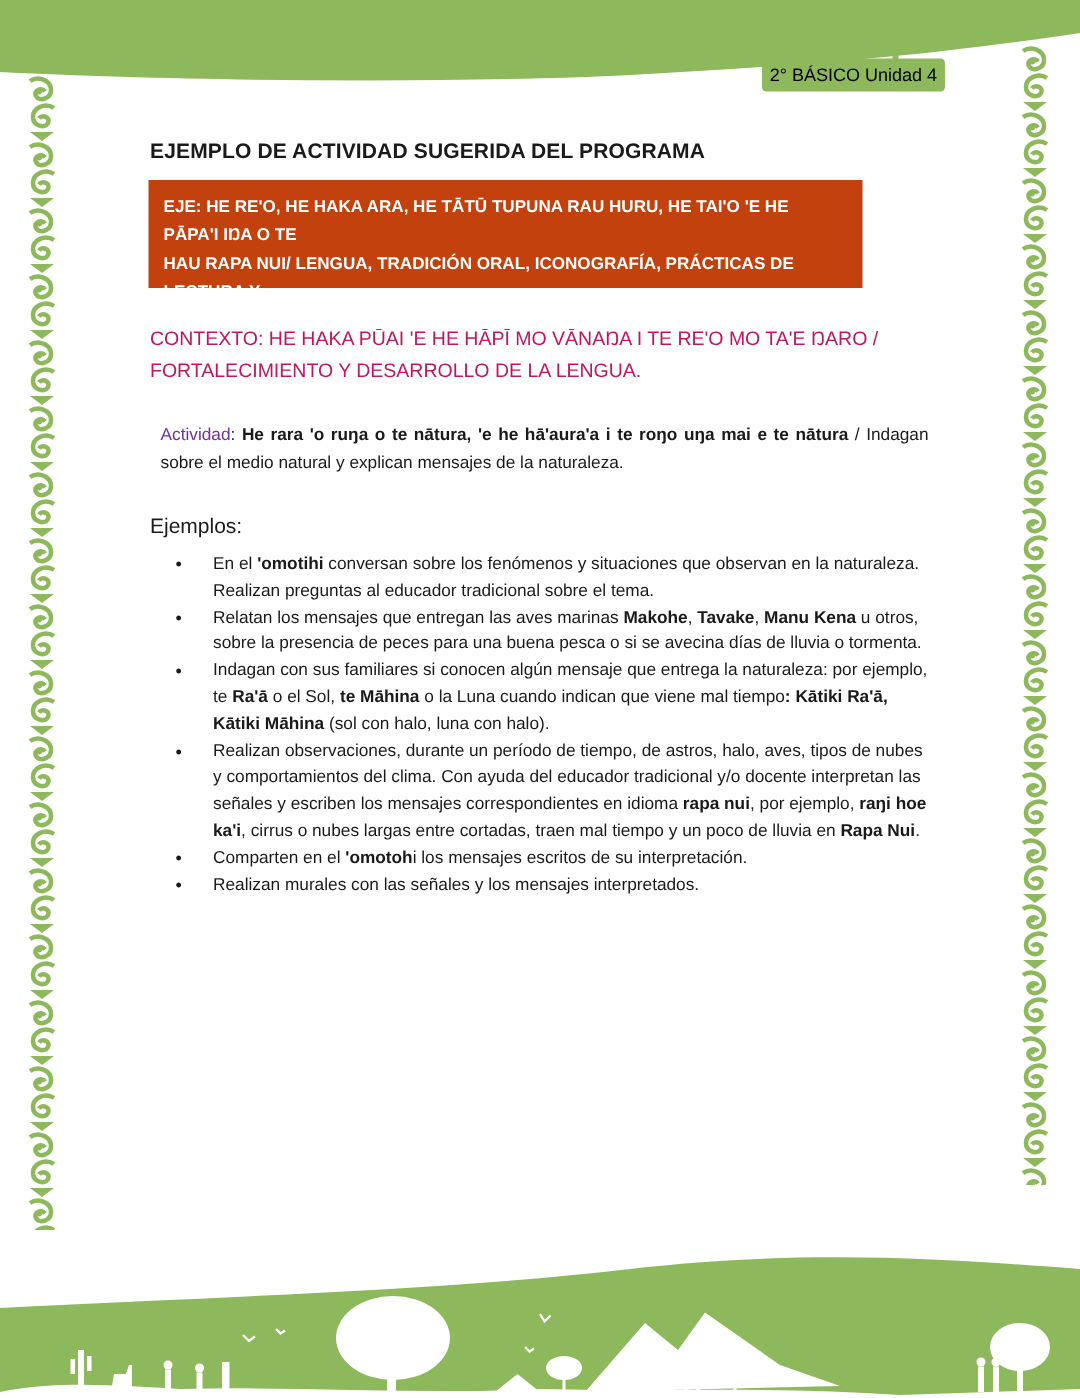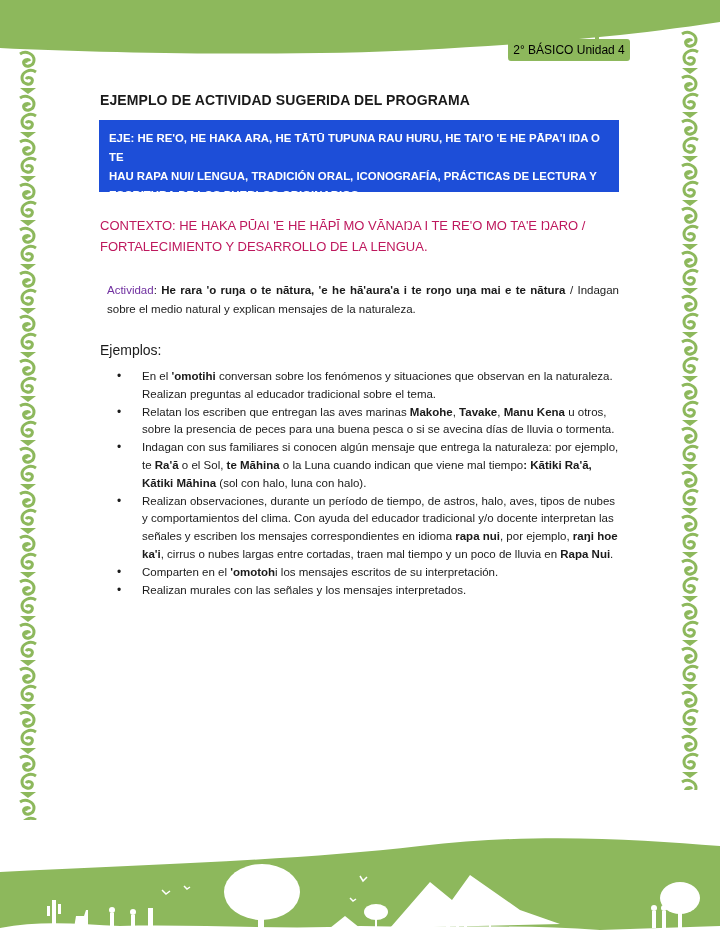--- a/index.html
+++ b/index.html
@@ -22,22 +22,22 @@
       font-size: 12px; line-height: 22px; text-align: center;
     }
     .unit-badge-stem {
       position: absolute; left: 595px; top: 28px; width: 4px; height: 12px; background: #8db85c;
     }
     .page-title {
       position: absolute; left: 100px; top: 92px; width: 520px;
       font-weight: bold; font-size: 14px; letter-spacing: 0.1px;
     }
     .eje-box {
-      position: absolute; left: 99px; top: 120px; width: 520px; height: 72px;
-      background: #1d4ed8; color: #fff; box-sizing: border-box;
+      position: absolute; left: 99px; top: 120px; width: 476px; height: 72px;
+      background: #c2410c; color: #fff; box-sizing: border-box;
       padding: 9px 10px 0 10px; font-size: 11.4px; font-weight: bold; line-height: 19px;
     }
     .contexto {
       position: absolute; left: 100px; top: 215px; width: 520px;
       color: #be185d; font-size: 13px; line-height: 21px;
     }
     .actividad {
       position: absolute; left: 107px; top: 281px; width: 512px;
       font-size: 11.5px; line-height: 19px; text-align: justify;
     }
@@ -103,21 +103,21 @@
   <div>CONTEXTO: HE HAKA PŪAI 'E HE HĀPĪ MO VĀNAŊA I TE RE'O MO TA'E ŊARO /</div>
   <div>FORTALECIMIENTO Y DESARROLLO DE LA LENGUA.</div>
 </div>
 
 <div class="actividad"><span class="label">Actividad</span><span>: </span><b>He rara 'o ruŋa o te nātura, 'e he hā'aura'a i te roŋo uŋa mai e te nātura</b><span> / Indagan sobre el medio natural y explican mensajes de la naturaleza.</span></div>
 
 <div class="ejemplos-label">Ejemplos:</div>
 
 <ul class="examples" id="examples-list">
     <li><span class="bullet">•</span><span>En el </span><b>'omotihi</b><span> conversan sobre los fenómenos y situaciones que observan en la naturaleza. Realizan preguntas al educador tradicional sobre el tema.</span></li>
-    <li><span class="bullet">•</span><span>Relatan los escriben que entregan las aves marinas </span><b>Makohe</b><span>, </span><b>Tavake</b><span>, </span><b>Manu Kena</b><span> u otros, sobre la presencia de peces para una buena pesca o si se avecina días de lluvia o tormenta.</span></li>
+    <li><span class="bullet">•</span><span>Relatan los mensajes que entregan las aves marinas </span><b>Makohe</b><span>, </span><b>Tavake</b><span>, </span><b>Manu Kena</b><span> u otros, sobre la presencia de peces para una buena pesca o si se avecina días de lluvia o tormenta.</span></li>
     <li><span class="bullet">•</span><span>Indagan con sus familiares si conocen algún mensaje que entrega la naturaleza: por ejemplo, te </span><b>Ra'ā</b><span> o el Sol, </span><b>te Māhina</b><span> o la Luna cuando indican que viene mal tiempo</span><b>: Kātiki Ra'ā, Kātiki Māhina</b><span> (sol con halo, luna con halo).</span></li>
     <li><span class="bullet">•</span><span>Realizan observaciones, durante un período de tiempo, de astros, halo, aves, tipos de nubes y comportamientos del clima. Con ayuda del educador tradicional y/o docente interpretan las señales y escriben los mensajes correspondientes en idioma </span><b>rapa nui</b><span>, por ejemplo, </span><b>raŋi hoe ka'i</b><span>, cirrus o nubes largas entre cortadas, traen mal tiempo y un poco de lluvia en </span><b>Rapa Nui</b><span>.</span></li>
     <li><span class="bullet">•</span><span>Comparten en el </span><b>'omotoh</b><span>i los mensajes escritos de su interpretación.</span></li>
     <li><span class="bullet">•</span><span>Realizan murales con las señales y los mensajes interpretados.</span></li>
   </ul>
 
 <svg class="bottom-wave" viewBox="0 0 720 112" preserveAspectRatio="none">
   <path d="M0,52 C160,44 300,40 420,26 C540,12 640,20 720,26 V112 H0 Z" fill="#8db85c"></path>
 
   <path d="M0,112 L0,108 C40,100 80,104 120,106 C200,104 280,110 360,106 C440,108 520,104 600,110 L720,106 V112 Z" fill="#ffffff"></path>

